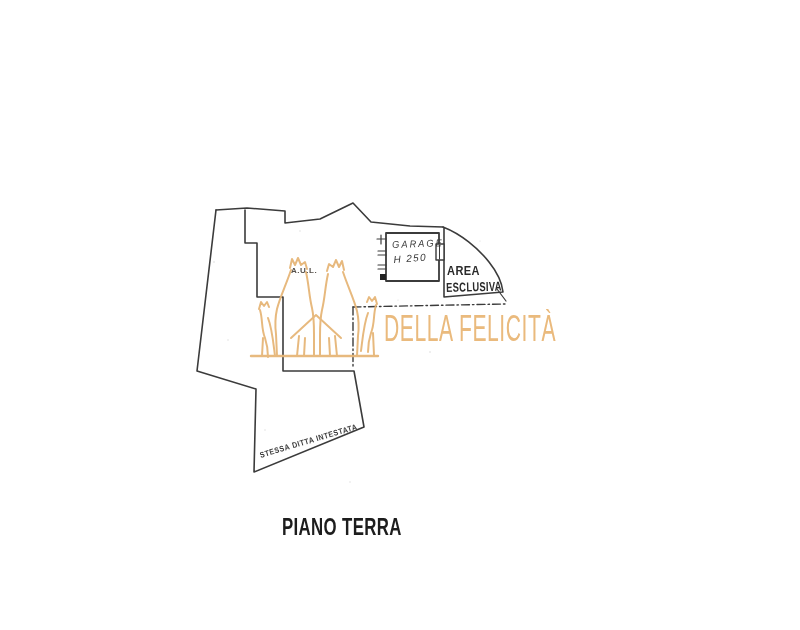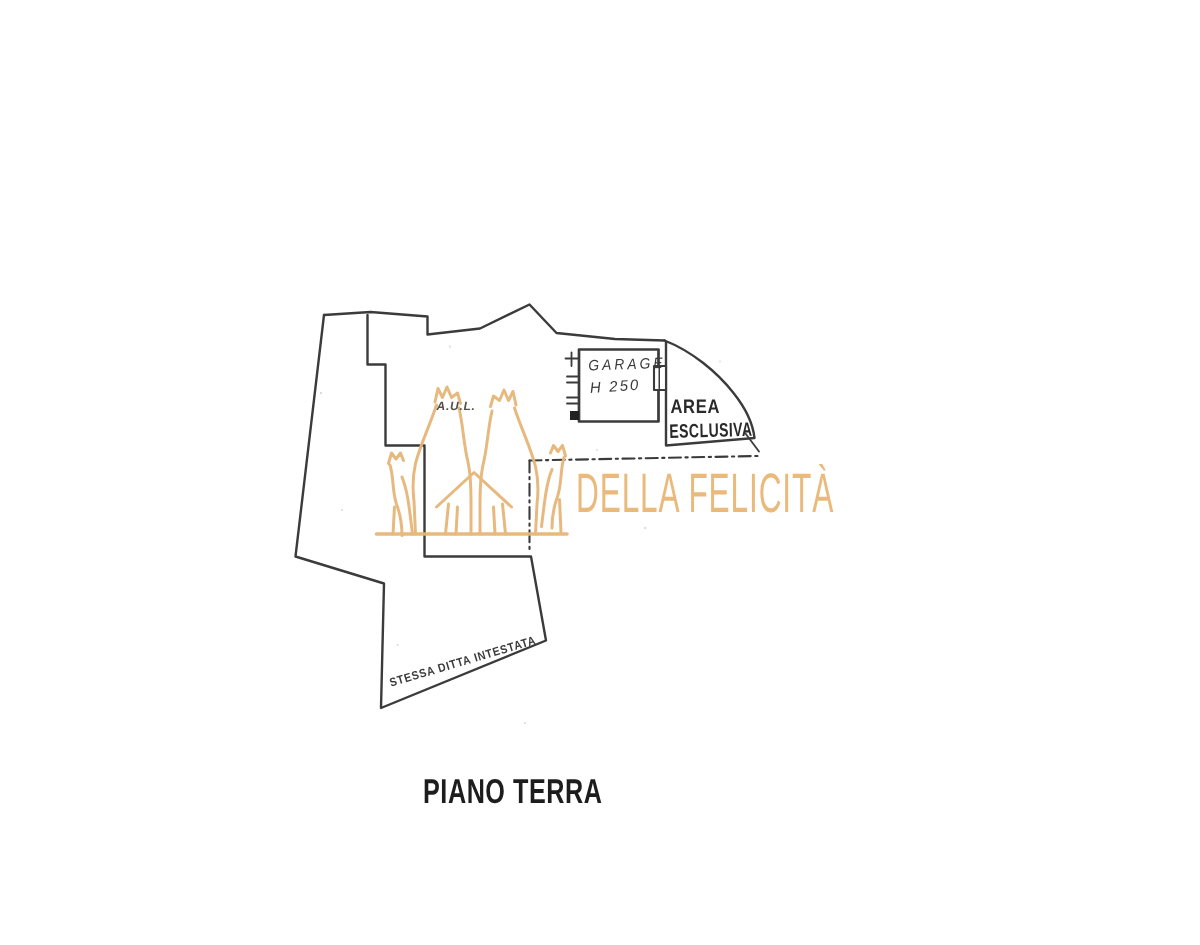--- a/index.html
+++ b/index.html
@@ -10,21 +10,21 @@
   #plan-svg{position:absolute;left:0;top:0;}
   .lbl{position:absolute;white-space:nowrap;color:#333;}
   .lbl-garage{left:392px;top:239px;font-size:10px;font-style:italic;letter-spacing:2.2px;
     transform:rotate(-2deg) scaleX(.92);transform-origin:0 0;color:#3a3a3a;}
   .lbl-h250{left:393px;top:254px;font-size:10px;font-style:italic;letter-spacing:1.4px;
     transform:rotate(-4deg);transform-origin:0 0;color:#3a3a3a;}
   .lbl-area1{left:447px;top:263px;font-size:13px;font-weight:bold;letter-spacing:.5px;
     transform:scaleX(.85);transform-origin:0 0;color:#2a2a2a;}
   .lbl-area2{left:446px;top:280px;font-size:13px;font-weight:bold;letter-spacing:.4px;
     transform:rotate(-1.5deg) scaleX(.72);transform-origin:0 0;color:#2a2a2a;}
-  .lbl-aul{left:291px;top:266px;font-size:8px;font-weight:bold;font-style:italic;
+  .lbl-aul{left:291px;top:266px;font-size:8px;font-weight:bold;
     letter-spacing:.5px;color:#55504a;text-align:right;}
   .lbl-stessa{left:260px;top:451px;font-size:8px;letter-spacing:.6px;color:#3b3b3b;
     transform:rotate(-16.5deg) scaleX(.88);transform-origin:0 50%;font-weight:bold;}
   .lbl-piano{left:282px;top:514px;font-size:23px;font-weight:bold;letter-spacing:.5px;
     color:#1d1d1d;transform:scaleX(.73);transform-origin:0 0;}
   .lbl-brand{left:384px;top:308px;font-size:37px;letter-spacing:1px;color:#eaba7d;
     transform:scaleX(.57);transform-origin:0 0;}
 </style>
 </head>
 <body>

